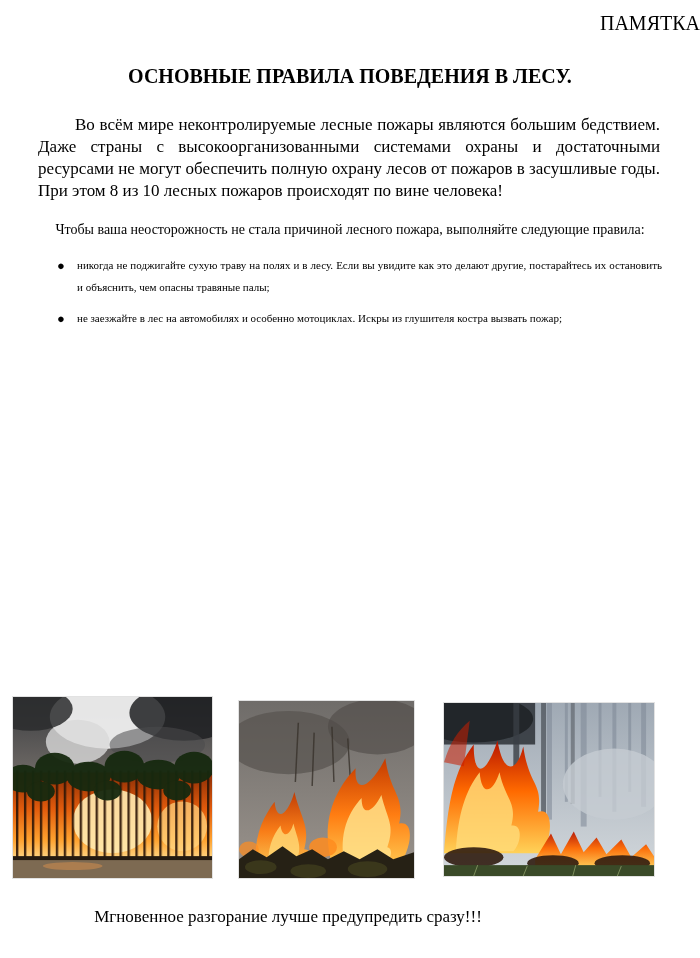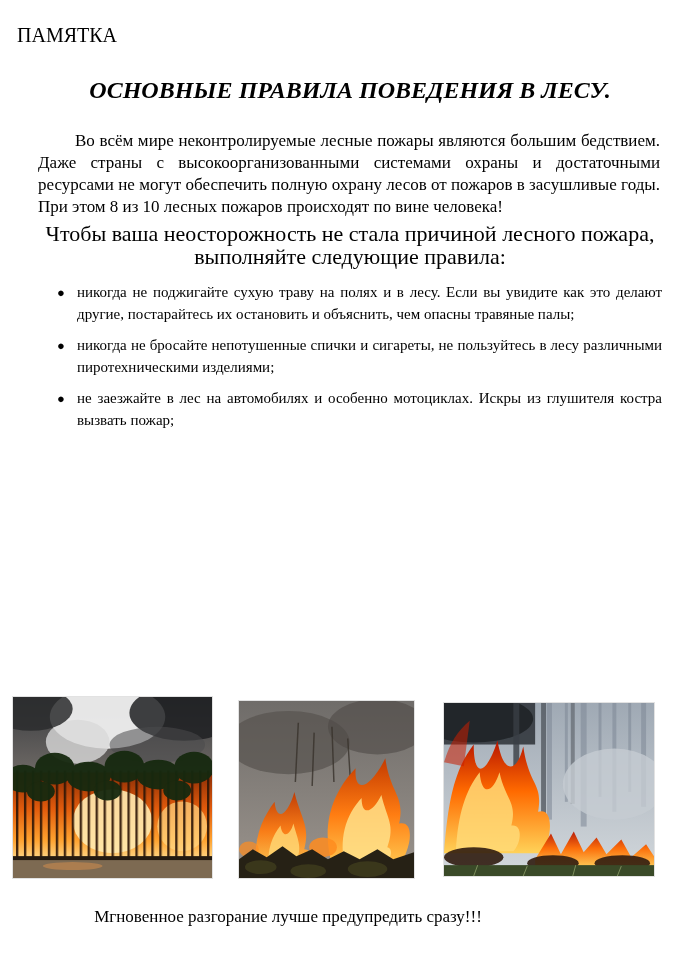--- a/index.html
+++ b/index.html
@@ -3,27 +3,27 @@
 <meta charset="utf-8">
 <style>
   * { box-sizing: border-box; }
   html, body { margin: 0; padding: 0; }
   body {
     width: 700px; height: 958px;
     background: #ffffff; color: #000000;
     font-family: "Liberation Serif", "DejaVu Serif", serif;
     overflow: hidden; position: relative;
   }
-  .title    { margin: 24px 0 0; text-align: left; font-size: 20px; font-weight: 400; padding-left: 17px; }
-  .subtitle { margin: 30px 0 0; text-align: center; font-size: 24px; font-weight: 700; font-style: italic; }
-  .intro    { margin: 26px 40px 4px 38px; font-size: 17px; line-height: 22px;
+  .title    { margin: 12px 0 0; text-align: right; font-size: 20px; font-weight: 400; }
+  .subtitle { margin: 30px 0 0; text-align: center; font-size: 20px; font-weight: 700; }
+  .intro    { margin: 26px 40px 16px 38px; font-size: 17px; line-height: 22px;
               text-align: justify; text-indent: 37px; }
-  .cta      { margin: 3px 30px 0; font-size: 22px; line-height: 23px; text-align: center; }
+  .cta      { margin: 3px 30px 0; font-size: 14px; line-height: 23px; text-align: center; }
   .rules    { list-style: none; margin: 13px 0 0; padding: 0 38px 0 77px; }
-  .rules li { position: relative; font-size: 15px; line-height: 22px;
+  .rules li { position: relative; font-size: 11px; line-height: 22px;
               text-align: justify; margin-bottom: 9px; }
   .rules li::before { content: "\25CF"; position: absolute; left: -20px; top: 1px; font-size: 13px; }
   .photos   { position: absolute; left: 12px; top: 696px; display: flex; align-items: flex-start; }
   .photo    { display: block; border: 1px solid #e2e2e2; background: #888; }
   .photo-2  { margin-left: 25px; margin-top: 4px; }
   .photo-3  { margin-left: 28px; margin-top: 6px; }
   .footer   { position: absolute; left: 0; top: 905px; width: 576px;
               text-align: center; font-size: 17px; line-height: 23px; }
   .footer p { margin: 0; }
 </style>
@@ -31,21 +31,20 @@
 <body>
 
 <h1 class="title">ПАМЯТКА</h1>
 <h2 class="subtitle">ОСНОВНЫЕ ПРАВИЛА ПОВЕДЕНИЯ В ЛЕСУ.</h2>
 
 <p class="intro">Во  всём мире неконтролируемые лесные пожары являются большим бедствием. Даже страны с высокоорганизованными системами охраны и достаточными ресурсами не могут обеспечить полную охрану лесов от пожаров в засушливые годы. При этом 8 из 10 лесных пожаров происходят по вине человека!</p>
 <p class="cta">Чтобы ваша неосторожность не стала причиной лесного пожара, выполняйте следующие правила:</p>
 
 <ul class="rules">
   <li>никогда не поджигайте сухую траву на полях и в лесу. Если вы увидите как это делают другие, постарайтесь их остановить и объяснить, чем опасны травяные палы;</li>
-  <li>никогда не бросайте непотушенные спички и сигареты, не пользуйтесь в лесу различными пиротехническими изделиями;</li>
   <li>не заезжайте в лес на автомобилях и особенно мотоциклах. Искры из глушителя костра вызвать пожар;</li>
 </ul>
 
 <div class="photos">
 
   <svg class="photo photo-1" width="201" height="183" viewBox="0 0 200 182" preserveAspectRatio="none">
     <defs>
       <linearGradient id="p1sky" x1="0" y1="0" x2="0" y2="1">
         <stop offset="0" stop-color="#3b3d40"></stop>
           <stop offset="0.5" stop-color="#77716c"></stop>

